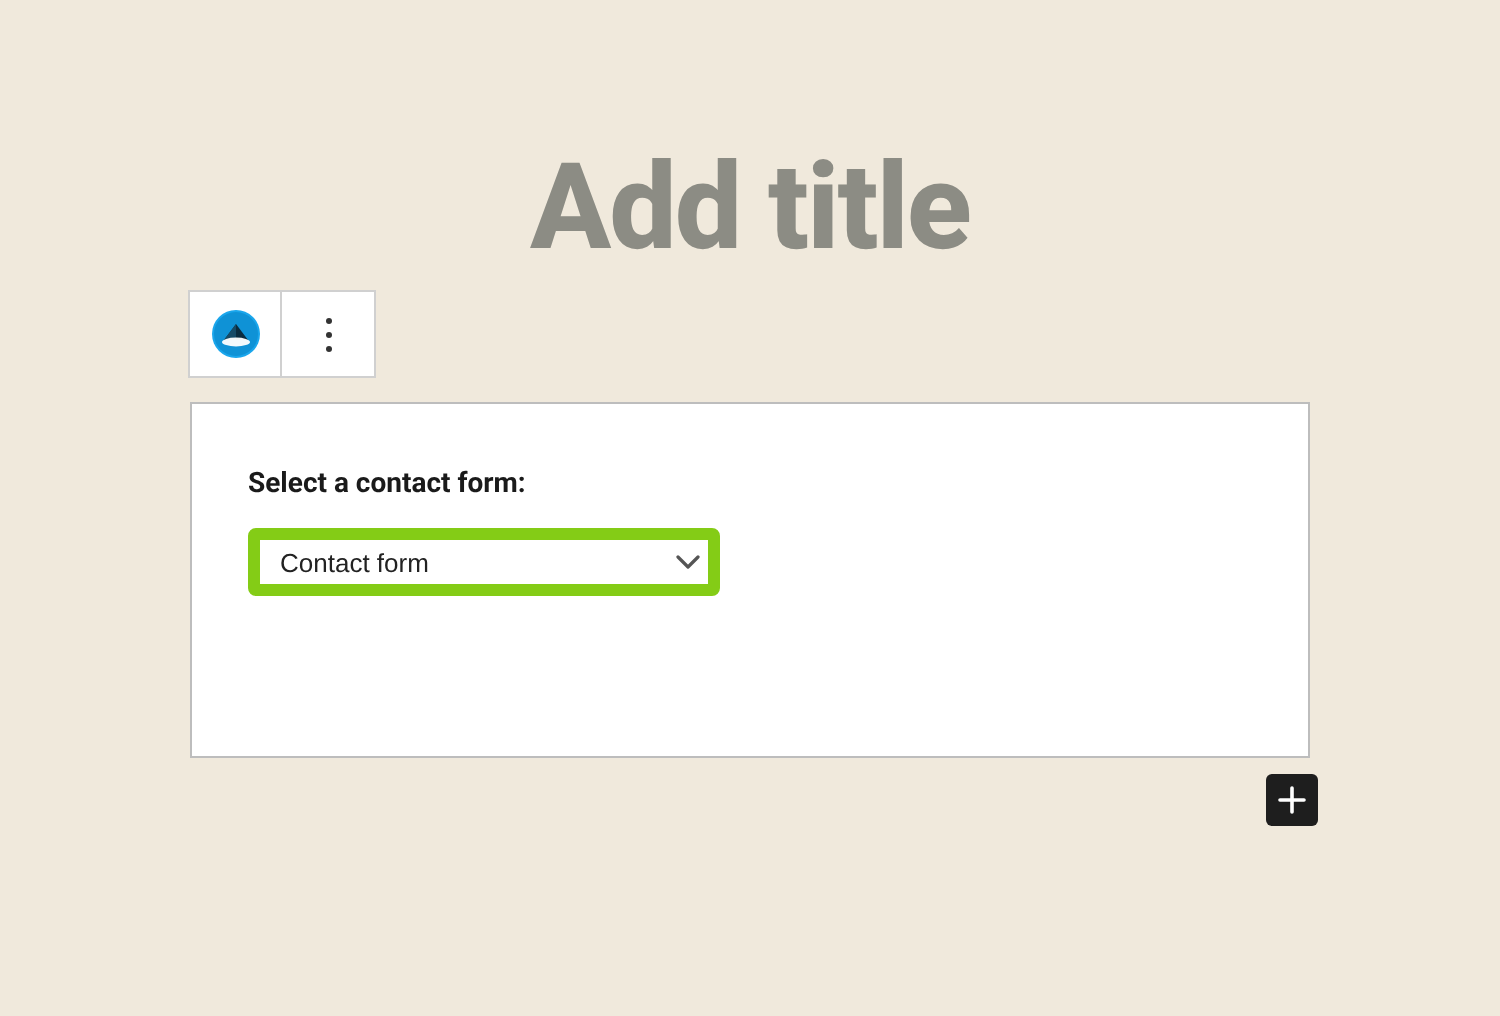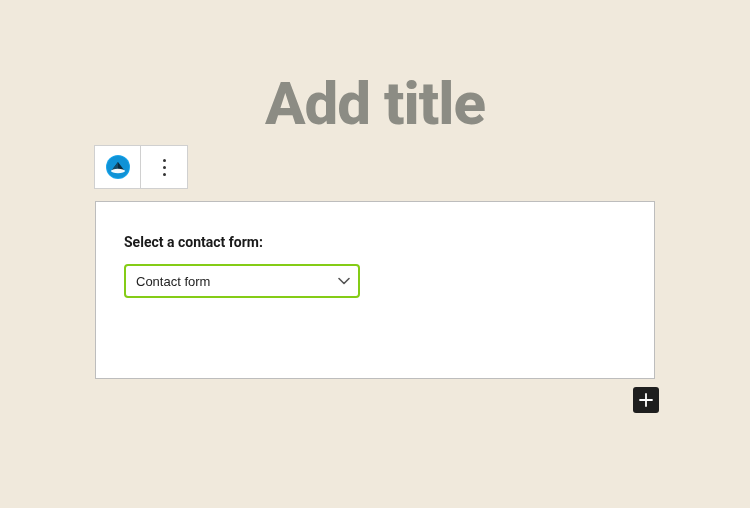--- a/index.html
+++ b/index.html
@@ -76,21 +76,21 @@
       color: #1a1a1a;
       margin-bottom: 14px;
     }
     .select-wrapper {
       position: relative;
       width: 236px;
     }
     .form-select {
       width: 100%;
       height: 34px;
-      border: 2px solid #84cc16;
+      border: 6px solid #84cc16;
       border-radius: 4px;
       background: #fff;
       padding: 0 30px 0 10px;
       font-size: 13px;
       color: #222;
       appearance: none;
       -webkit-appearance: none;
       cursor: pointer;
       outline: none;
     }

